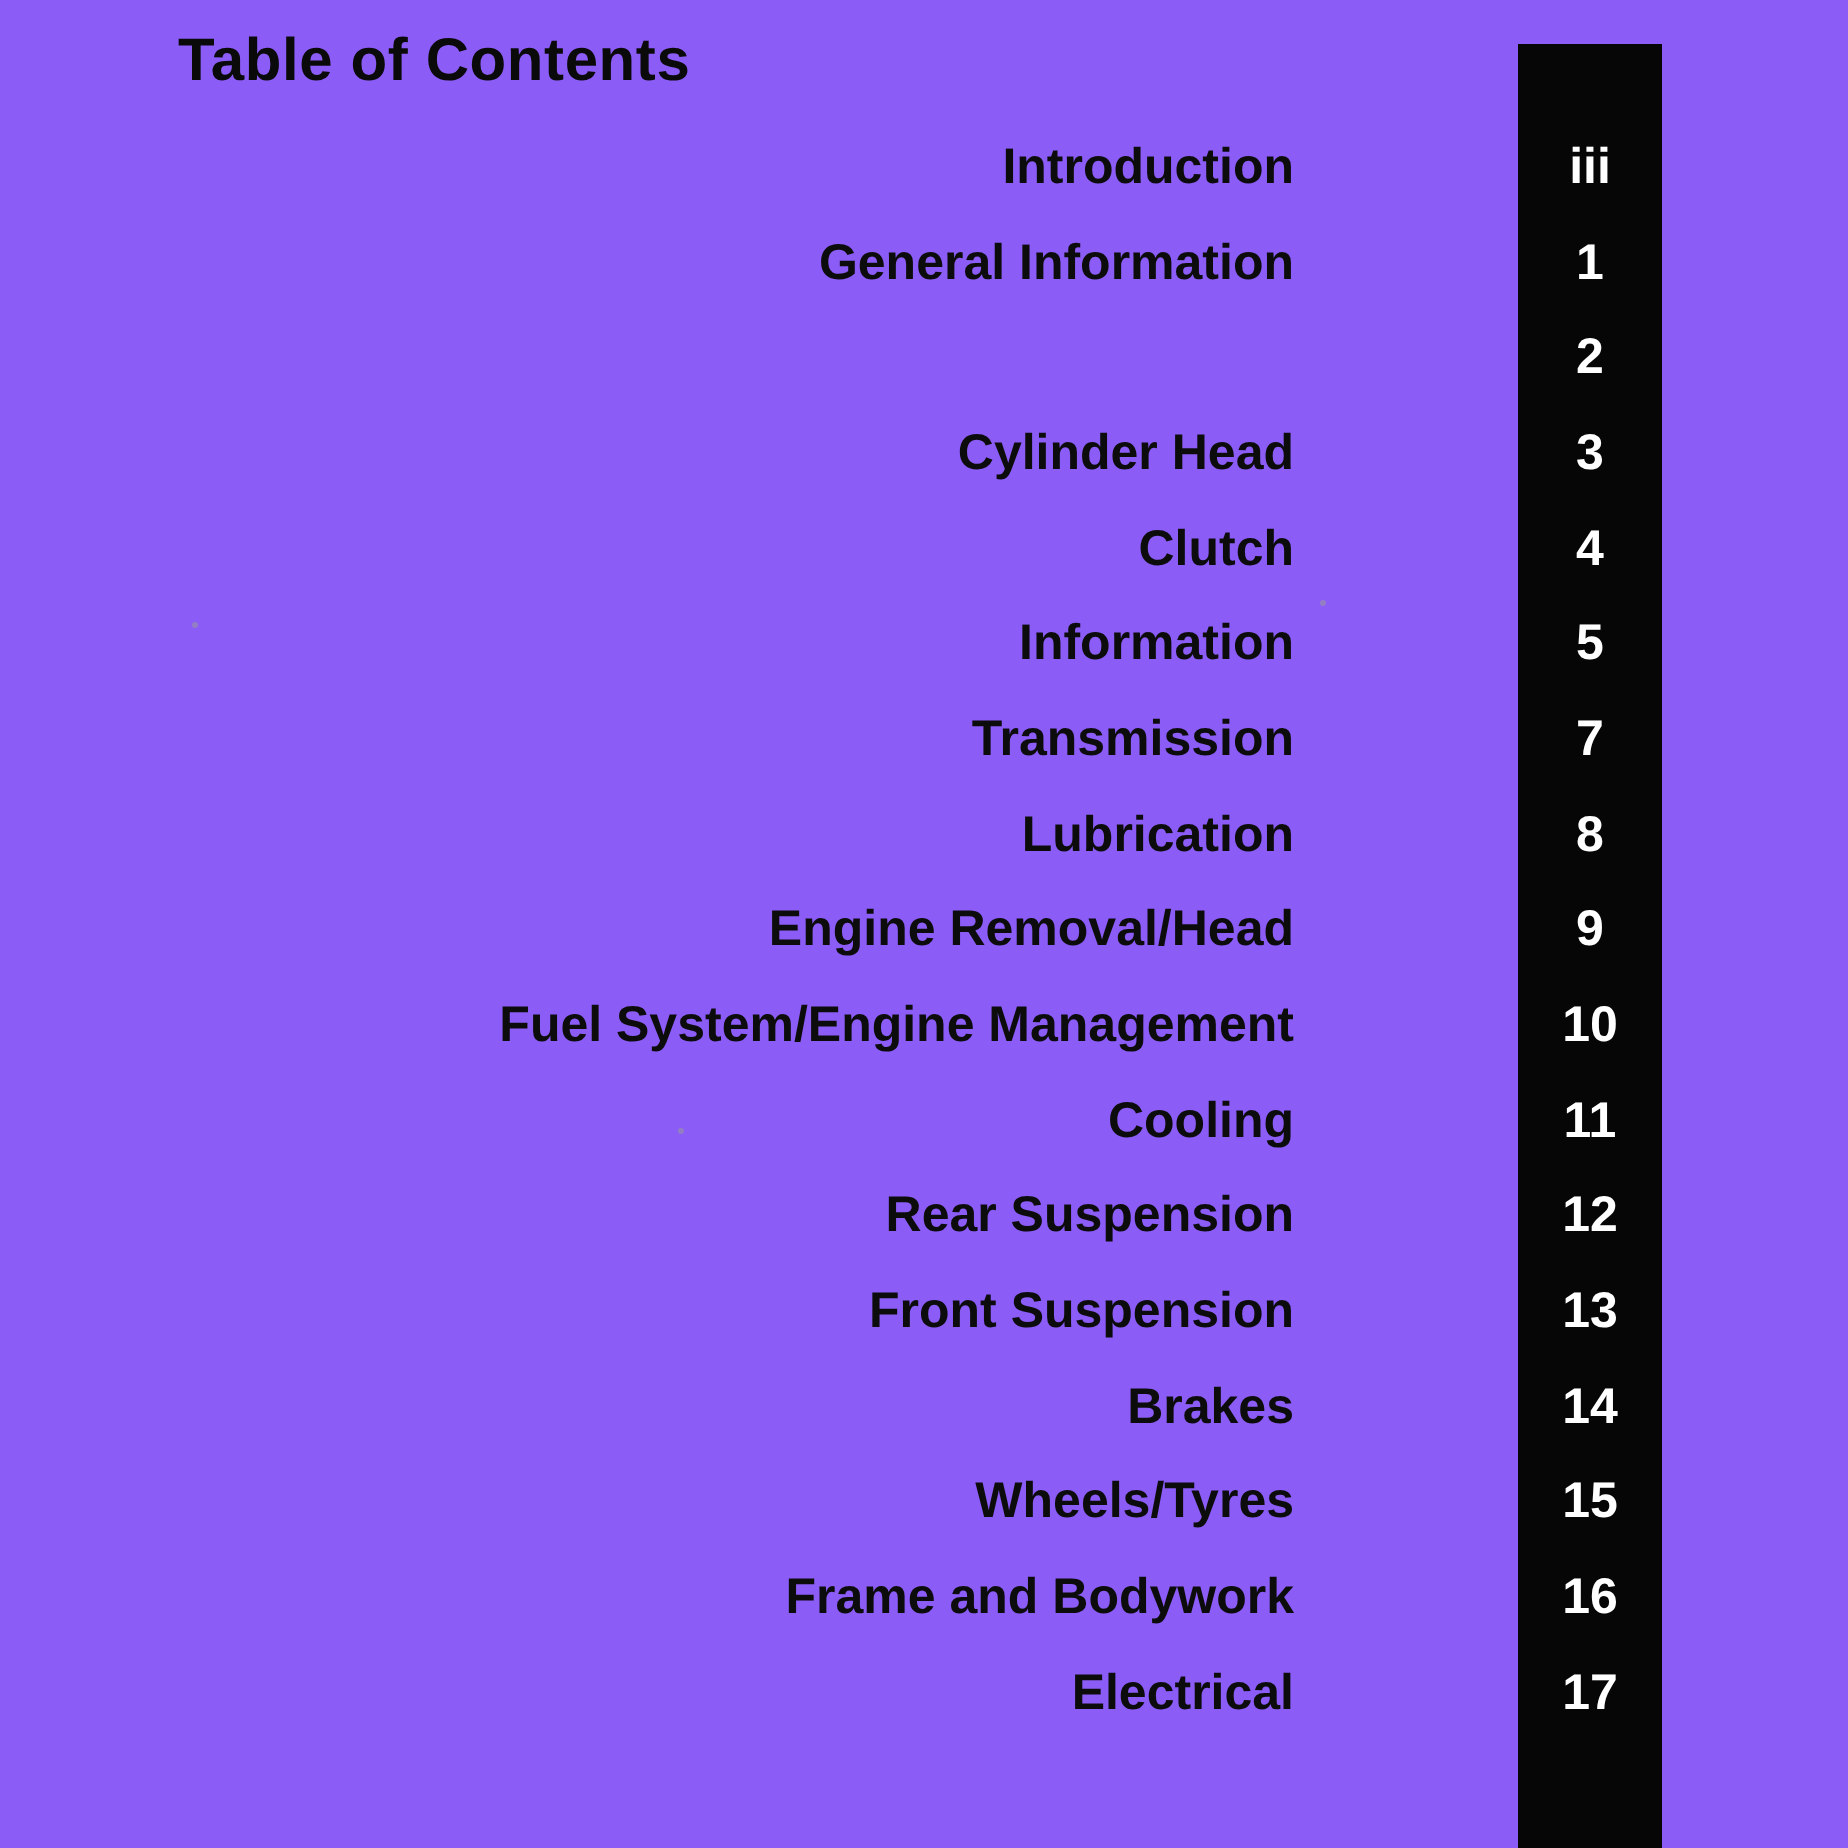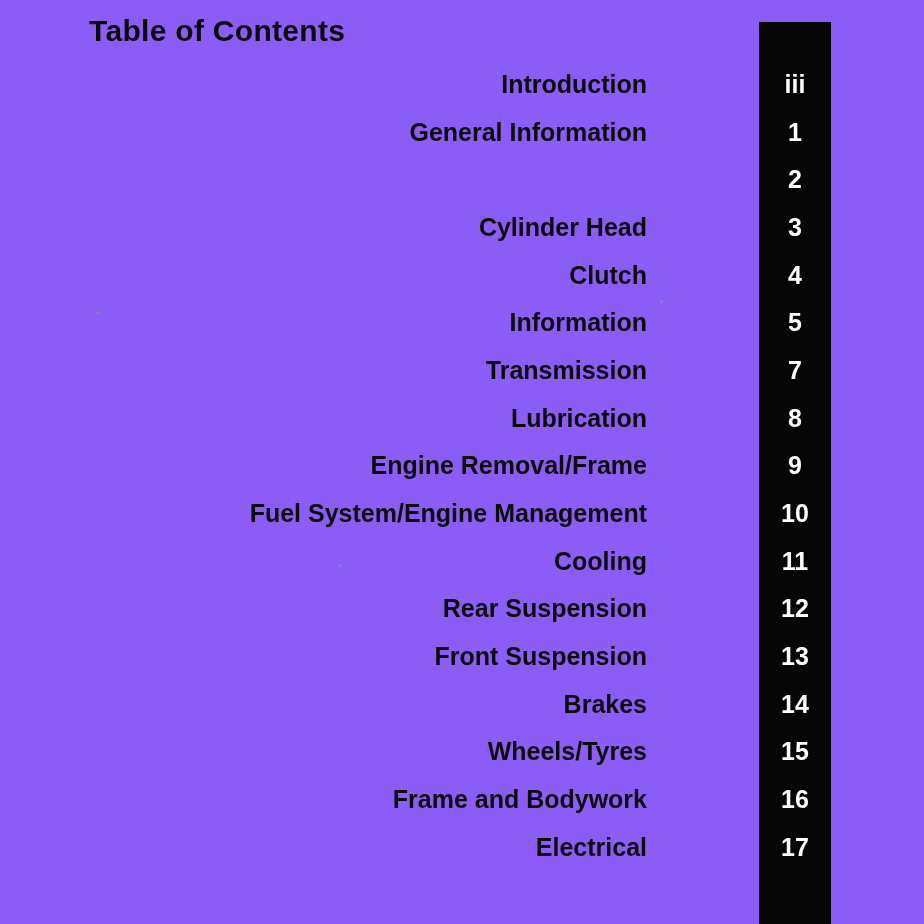--- a/index.html
+++ b/index.html
@@ -110,21 +110,21 @@
     </div>
     <div class="toc-row">
       <span class="toc-label">Transmission</span>
       <span class="toc-num">7</span>
     </div>
     <div class="toc-row">
       <span class="toc-label">Lubrication</span>
       <span class="toc-num">8</span>
     </div>
     <div class="toc-row">
-      <span class="toc-label">Engine Removal/Frame</span>
+      <span class="toc-label">Engine Removal/Head</span>
       <span class="toc-num">9</span>
     </div>
     <div class="toc-row">
       <span class="toc-label">Fuel System/Engine Management</span>
       <span class="toc-num">10</span>
     </div>
     <div class="toc-row">
       <span class="toc-label">Cooling</span>
       <span class="toc-num">11</span>
     </div>

